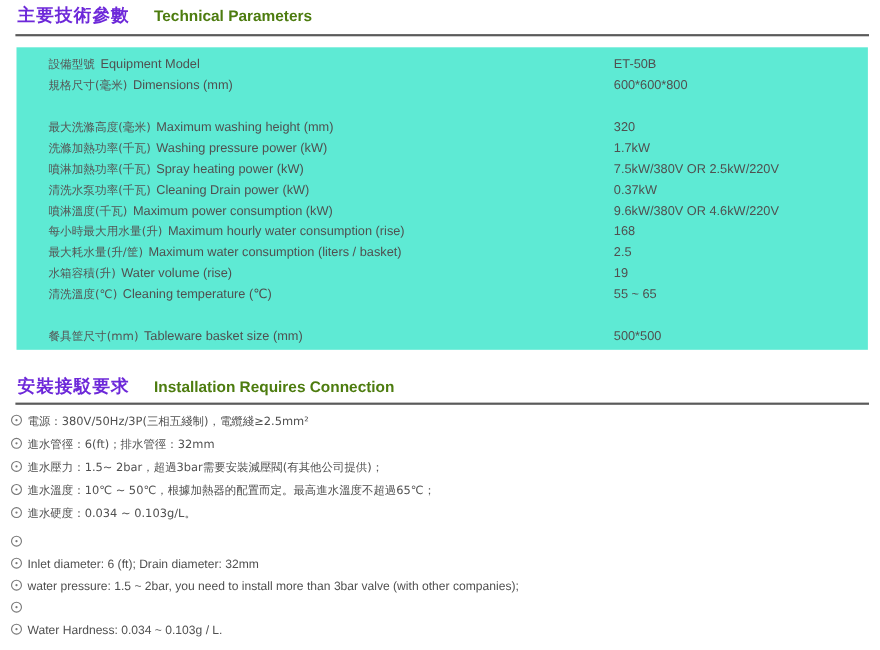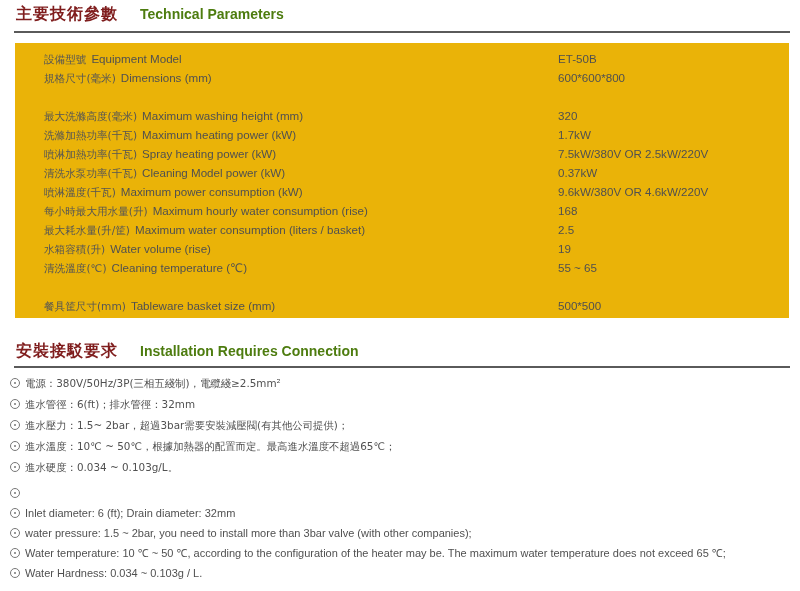--- a/index.html
+++ b/index.html
@@ -18,21 +18,21 @@
     .section-header {
       position: absolute;
       left: 16px;
       display: flex;
       align-items: baseline;
     }
     .section-header .zh {
       font-family: "DejaVu Sans", sans-serif;
       font-weight: bold;
       font-size: 16px;
-      color: #7f1d1d;
+      color: #6d28d9;
       letter-spacing: 1px;
     }
     .section-header .en {
       font-family: "Liberation Sans", sans-serif;
       font-weight: bold;
       font-size: 14px;
       color: #4d7c0f;
       margin-left: 22px;
     }
     .rule {
@@ -46,21 +46,21 @@
     #r1 { top: 31px; }
     #h2 { top: 341px; }
     #r2 { top: 366px; }
 
     .spec-panel {
       position: absolute;
       left: 15px;
       top: 43px;
       width: 774px;
       height: 275px;
-      background: #eab308;
+      background: #5eead4;
     }
     .spec-row {
       position: absolute;
       left: 29px;
       width: 740px;
       height: 19px;
       font-size: 11.6px;
       line-height: 19px;
       color: #505050;
       white-space: nowrap;
@@ -139,29 +139,29 @@
   </div>
   <div class="spec-row" style="top:25px">
     <span class="label-zh">規格尺寸(毫米)</span><span class="label-en">Dimensions (mm)</span>
     <span class="value">600*600*800</span>
   </div>
   <div class="spec-row" style="top:63px">
     <span class="label-zh">最大洗滌高度(毫米)</span><span class="label-en">Maximum washing height (mm)</span>
     <span class="value">320</span>
   </div>
   <div class="spec-row" style="top:82px">
-    <span class="label-zh">洗滌加熱功率(千瓦)</span><span class="label-en">Maximum heating power (kW)</span>
+    <span class="label-zh">洗滌加熱功率(千瓦)</span><span class="label-en">Washing pressure power (kW)</span>
     <span class="value">1.7kW</span>
   </div>
   <div class="spec-row" style="top:101px">
     <span class="label-zh">噴淋加熱功率(千瓦)</span><span class="label-en">Spray heating power (kW)</span>
     <span class="value">7.5kW/380V OR 2.5kW/220V</span>
   </div>
   <div class="spec-row" style="top:120px">
-    <span class="label-zh">清洗水泵功率(千瓦)</span><span class="label-en">Cleaning Model power (kW)</span>
+    <span class="label-zh">清洗水泵功率(千瓦)</span><span class="label-en">Cleaning Drain power (kW)</span>
     <span class="value">0.37kW</span>
   </div>
   <div class="spec-row" style="top:139px">
     <span class="label-zh">噴淋溫度(千瓦)</span><span class="label-en">Maximum power consumption (kW)</span>
     <span class="value">9.6kW/380V OR 4.6kW/220V</span>
   </div>
   <div class="spec-row" style="top:158px">
     <span class="label-zh">每小時最大用水量(升)</span><span class="label-en">Maximum hourly water consumption (rise)</span>
     <span class="value">168</span>
   </div>
@@ -211,18 +211,18 @@
   <div class="req-item" style="top:0px">
     <span class="bullet"></span>
   </div>
   <div class="req-item" style="top:20px">
     <span class="bullet"></span><span class="text-en">Inlet diameter: 6 (ft); Drain diameter: 32mm</span>
   </div>
   <div class="req-item" style="top:40px">
     <span class="bullet"></span><span class="text-en">water pressure: 1.5 ~ 2bar, you need to install more than 3bar valve (with other companies);</span>
   </div>
   <div class="req-item" style="top:60px">
-    <span class="bullet"></span><span class="text-en">Water temperature: 10 ℃ ~ 50 ℃, according to the configuration of the heater may be. The maximum water temperature does not exceed 65 ℃;</span>
+    <span class="bullet"></span>
   </div>
   <div class="req-item" style="top:80px">
     <span class="bullet"></span><span class="text-en">Water Hardness: 0.034 ~ 0.103g / L.</span>
   </div>
 </div>
 
 </body></html>

